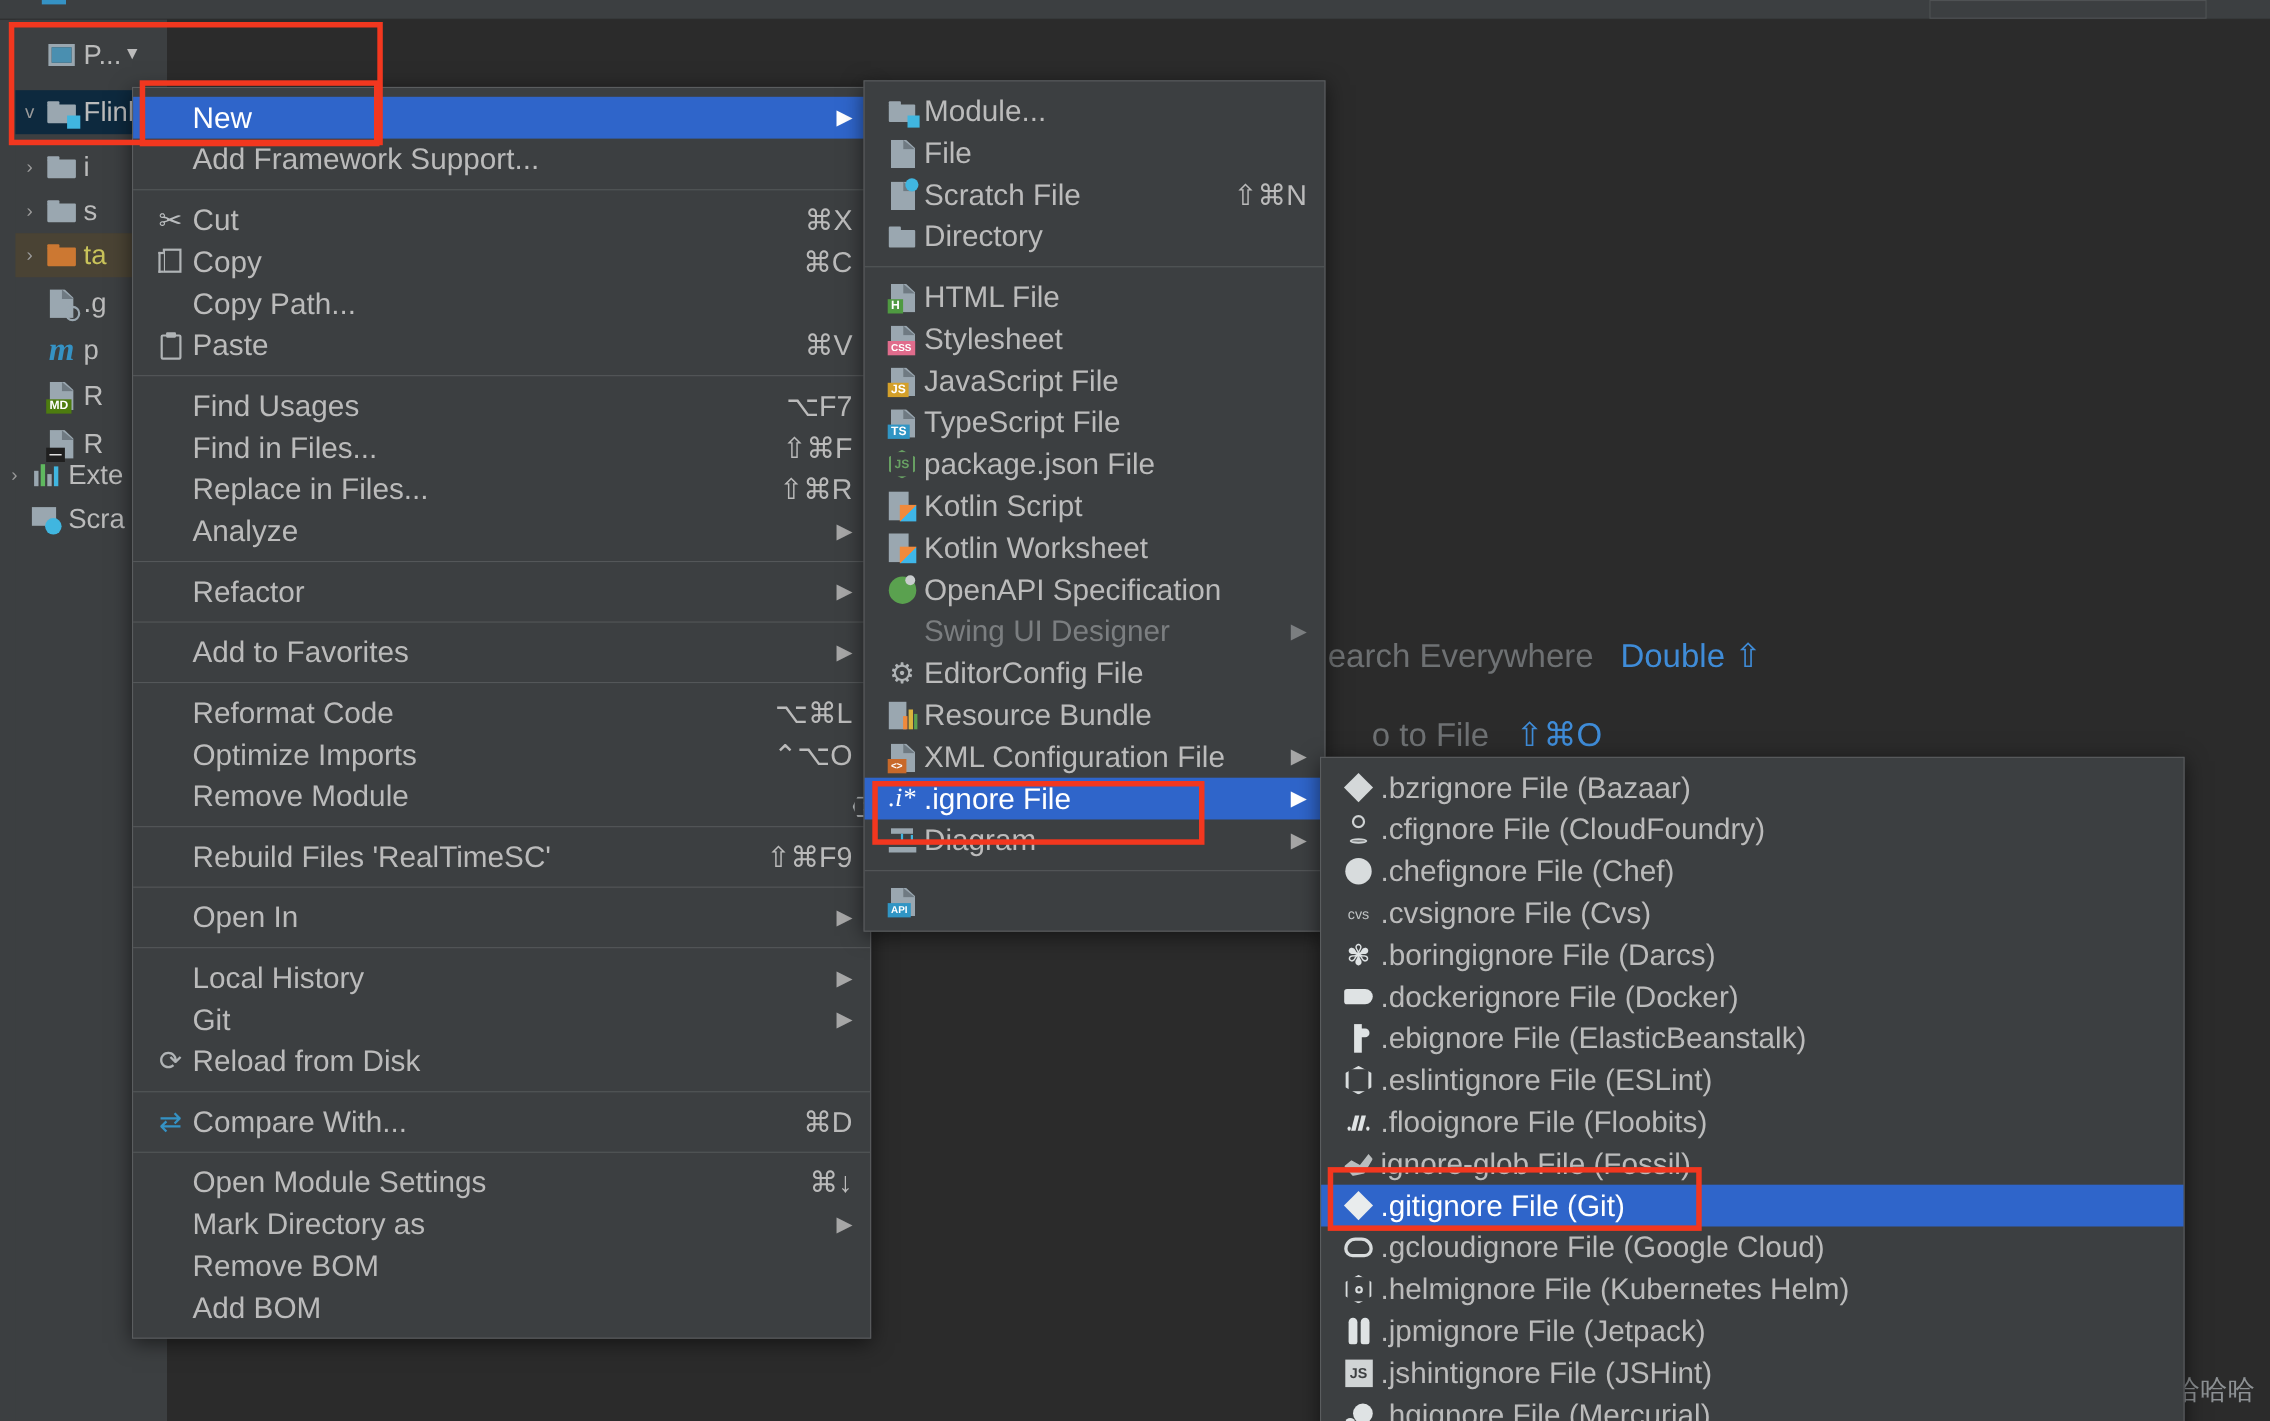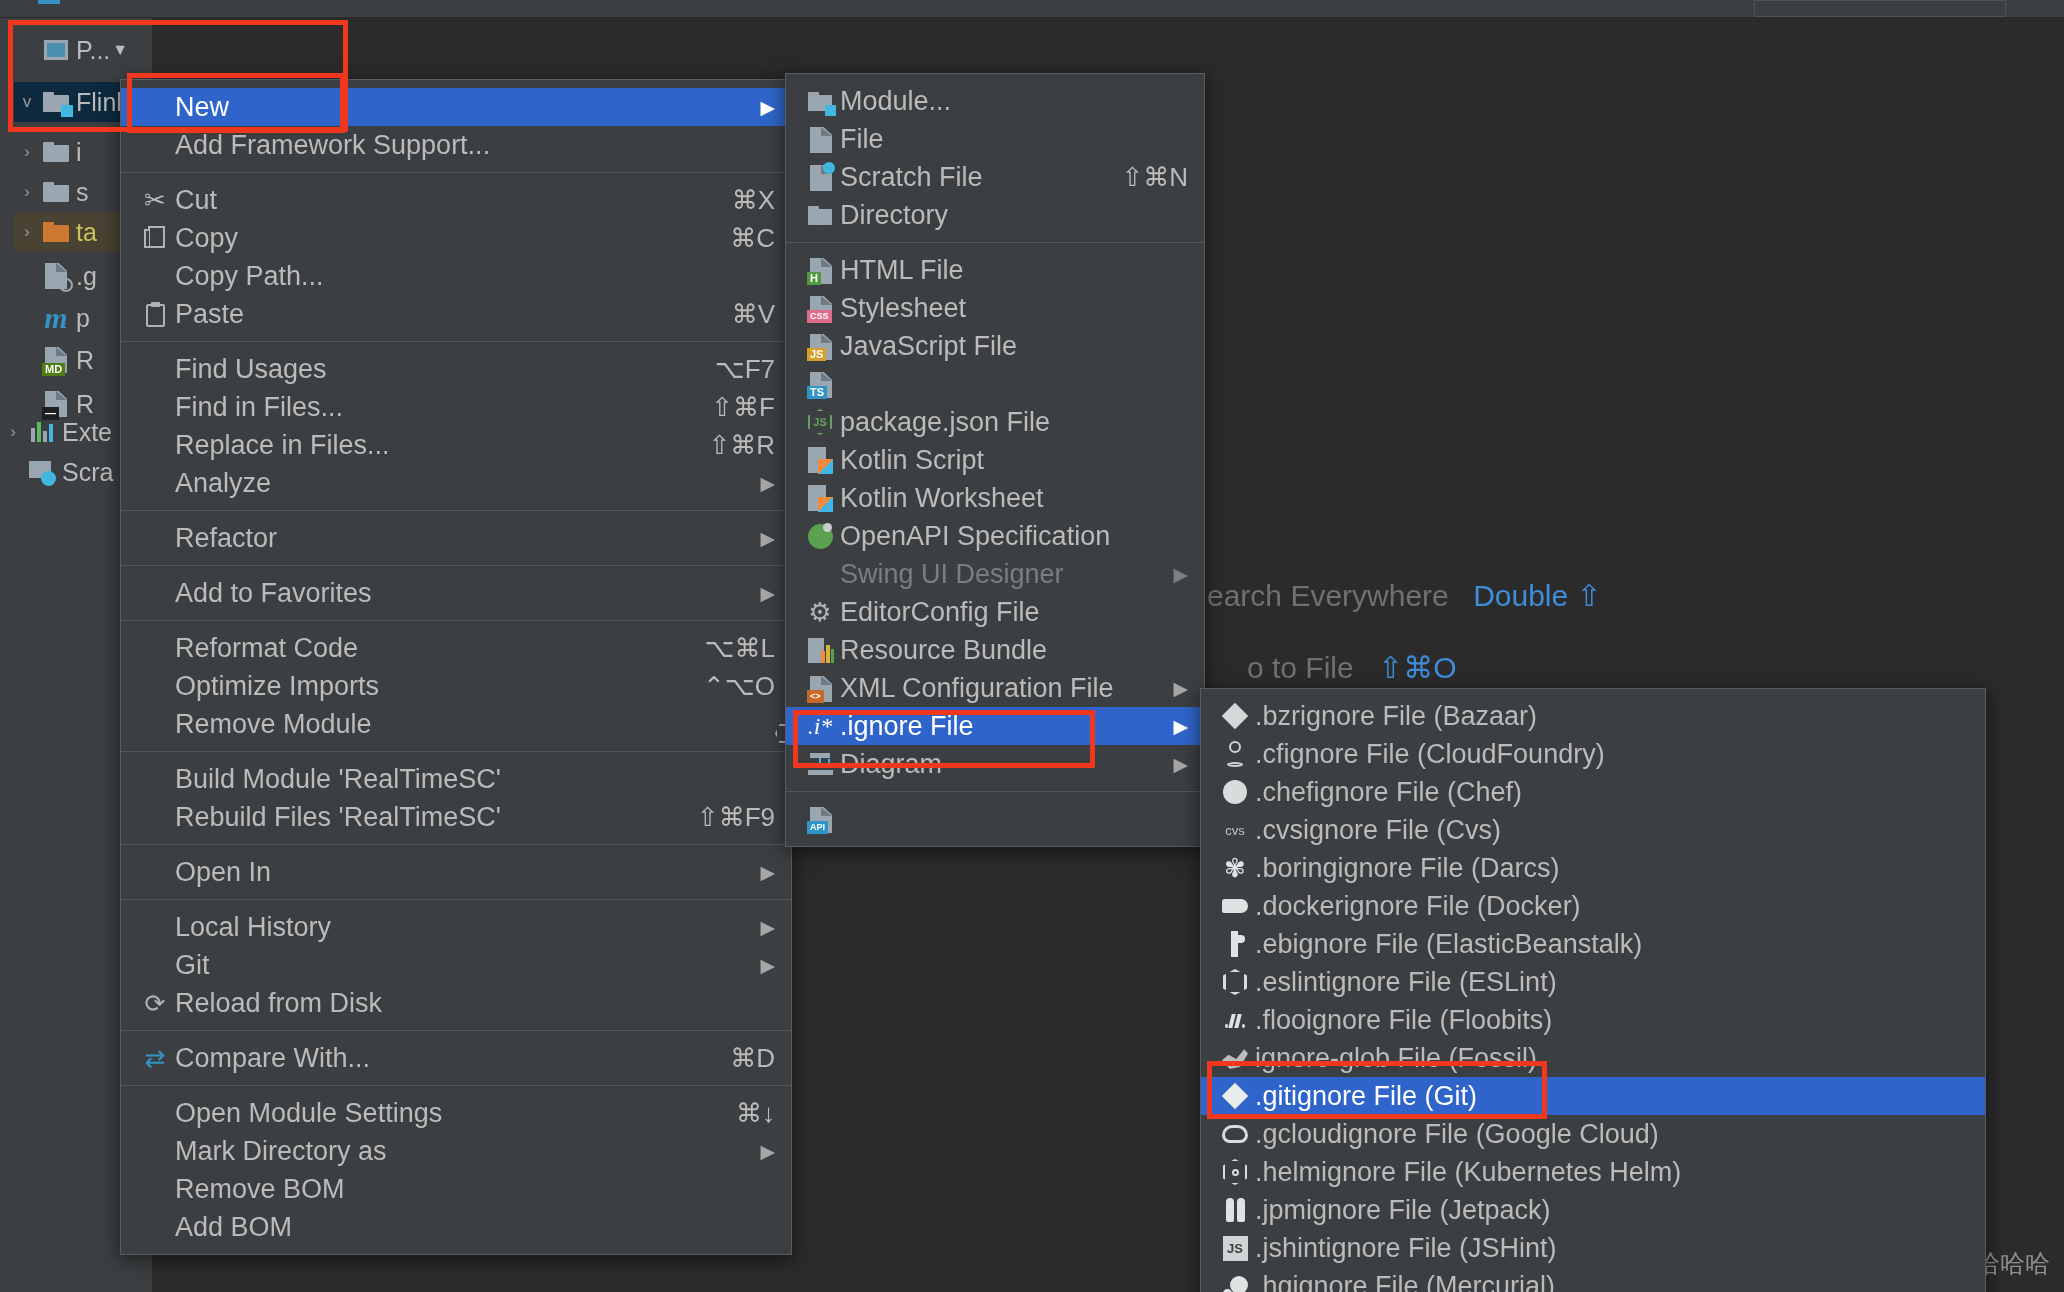--- a/index.html
+++ b/index.html
@@ -386,24 +386,20 @@
       <div class="lbl">Remove Module</div>
       <div class="sc">
         <span class="ico-del"><span class="o"></span><span class="x">✕</span></span>
       </div>
     </div>
 
     <div class="sep"></div>
 
     <div class="mi">
       <div class="ico"></div>
-      <div class="lbl">Build Module 'RealTimeSC'</div>
-    </div>
-    <div class="mi">
-      <div class="ico"></div>
       <div class="lbl">Rebuild Files 'RealTimeSC'</div>
       <div class="sc">⇧⌘F9</div>
     </div>
 
     <div class="sep"></div>
 
     <div class="mi">
       <div class="ico"></div>
       <div class="lbl">Open In</div>
       <div class="arrow">▶</div>
@@ -535,20 +531,21 @@
       <div class="lbl">JavaScript File</div>
     </div>
     <div class="mi">
       <div class="ico">
         <div class="file-ico" style="width:20px;height:24px">
             <div class="page"></div>
             <div class="fold"></div>
             <div class="tag" style="background:#3095c4">TS</div>
           </div>
       </div>
+      <div class="lbl">TypeScript File</div>
     </div>
     <div class="mi">
       <div class="ico">
         <div style="width:24px;height:26px;border:2px solid #68a063;clip-path:polygon(50% 0,100% 25%,100% 75%,50% 100%,0 75%,0 25%);display:flex;align-items:center;justify-content:center;color:#68a063;font-size:11px;font-weight:bold">JS</div>
       </div>
       <div class="lbl">package.json File</div>
     </div>
     <div class="mi">
       <div class="ico">
         <div style="position:relative;width:24px;height:26px">

